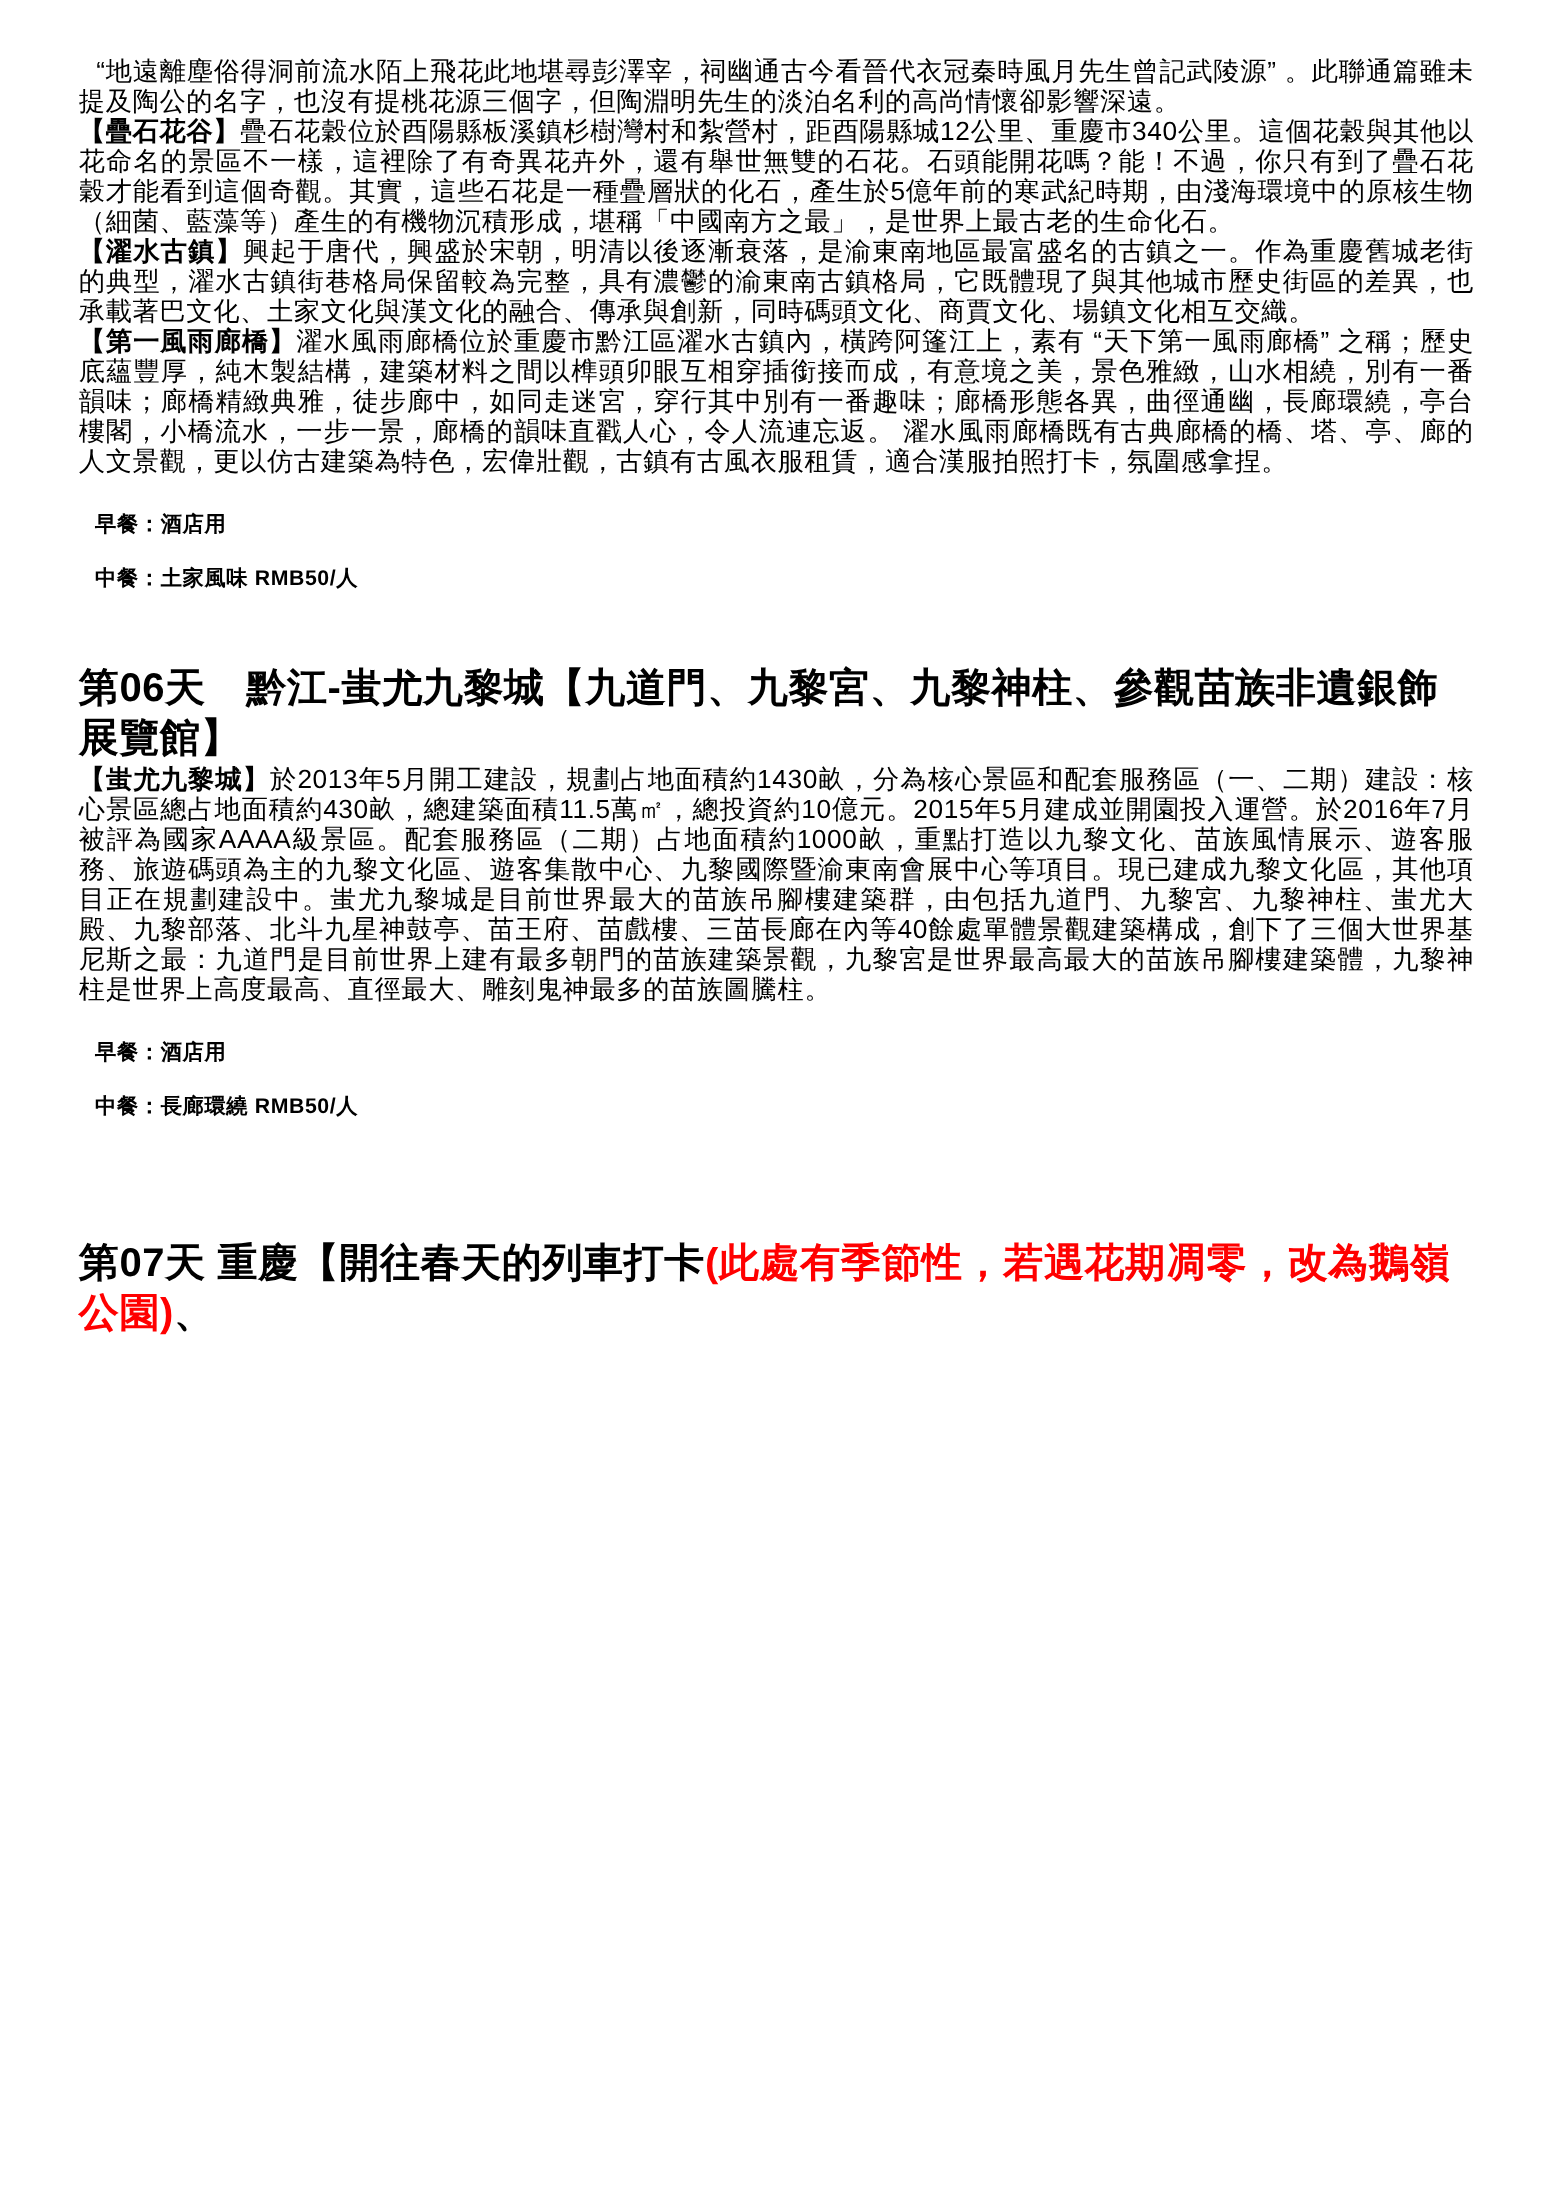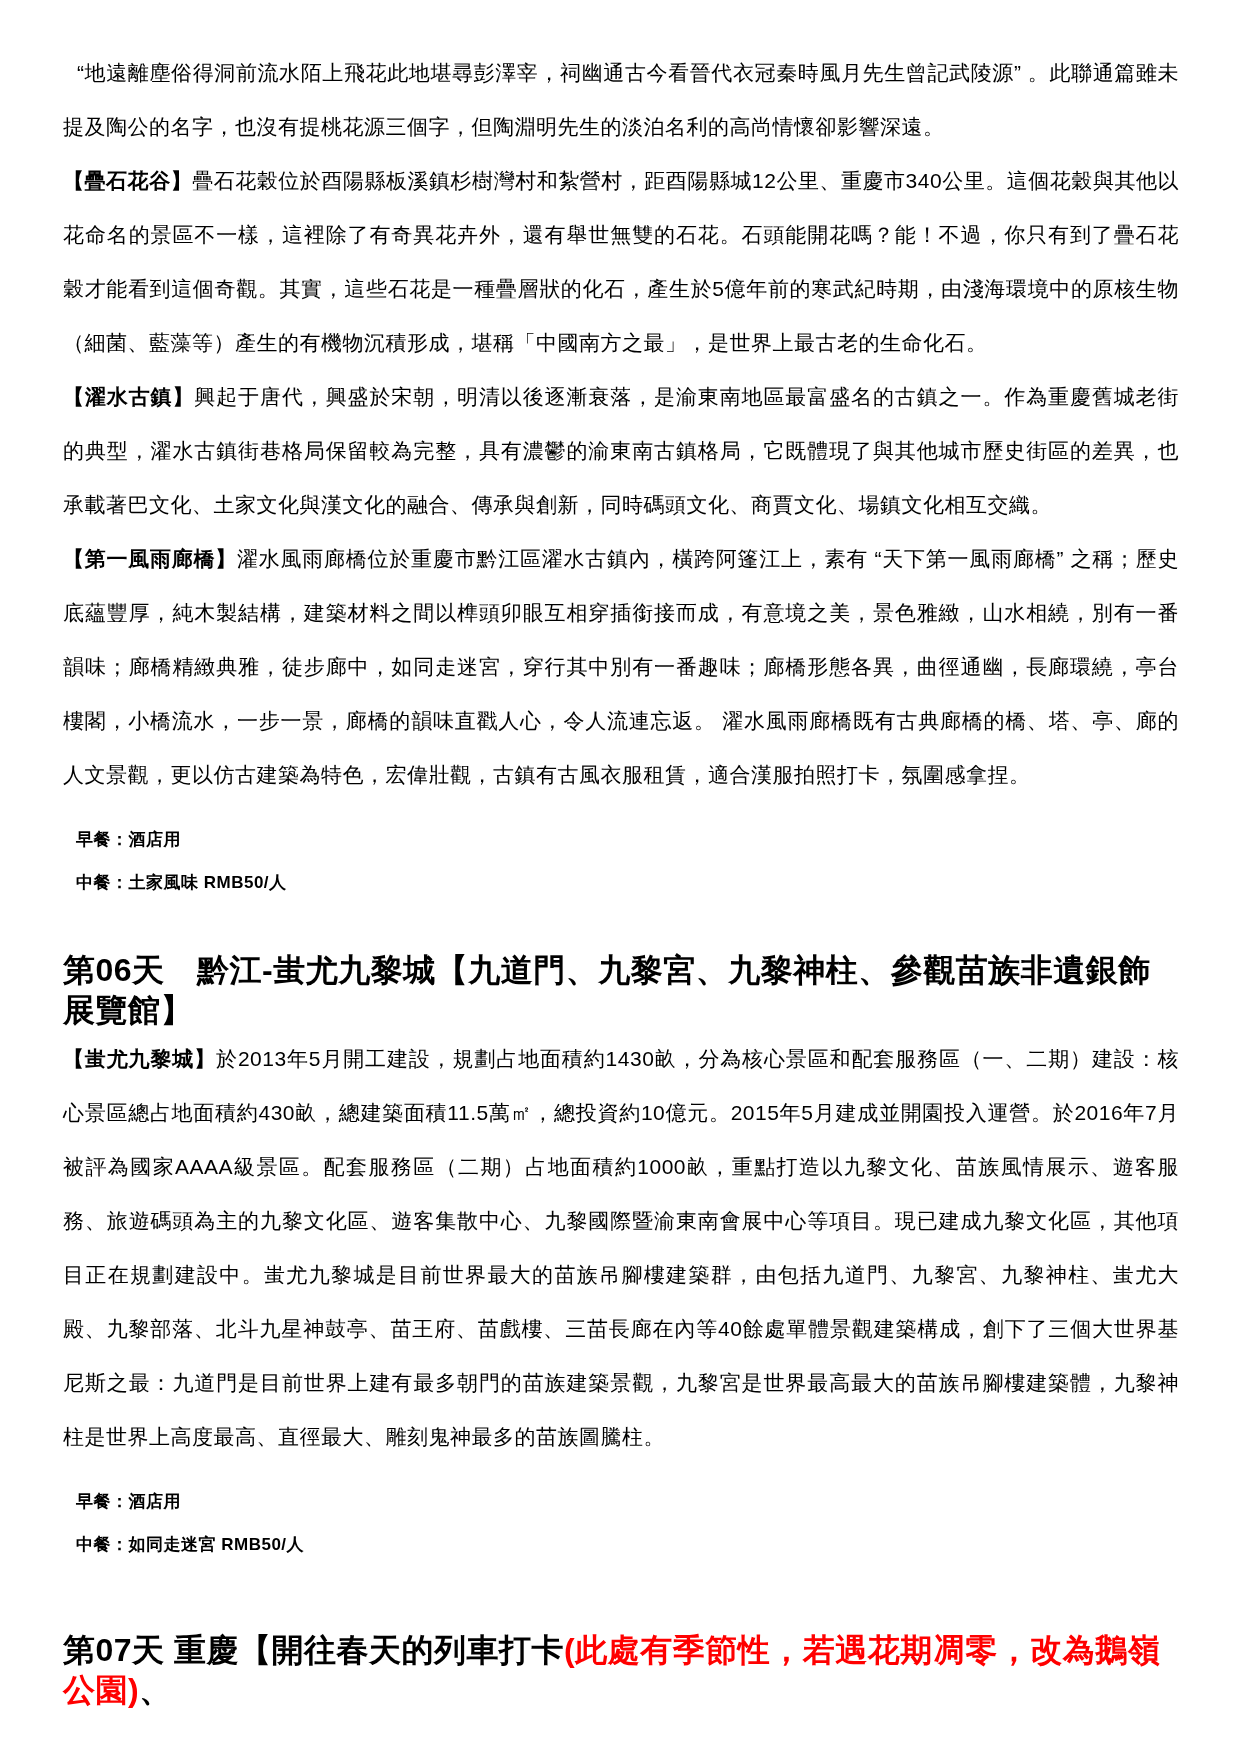--- a/index.html
+++ b/index.html
@@ -13,21 +13,21 @@
     font-family: "Liberation Sans", "DejaVu Sans", sans-serif;
     color: #000000;
   }
   .page {
     padding: 46px 62px 40px 63px;
     box-sizing: border-box;
   }
   .body-text {
     margin: 0;
     font-size: 21px;
-    line-height: 54px;
+    line-height: 24px;
     text-align: justify;
     letter-spacing: 0.5px;
   }
   .intro {
     text-indent: 14px;
   }
   .sec-title {
     font-weight: bold;
   }
   .meals {
@@ -41,21 +41,21 @@
     letter-spacing: 0.5px;
   }
   .day-heading {
     margin: 46px 0 2px 0;
     font-size: 32px;
     line-height: 40px;
     font-weight: bold;
     letter-spacing: 0.5px;
   }
   .day-heading.last {
-    margin-top: 64px;
+    margin-top: 84px;
   }
   .red {
     color: #ff0000;
   }
 </style>
 </head>
 <body>
 
 <div class="page">
 
@@ -71,18 +71,18 @@
     <p class="meal-line">早餐：酒店用</p>
     <p class="meal-line">中餐：土家風味 RMB50/人</p>
   </div>
 
   <h2 class="day-heading">第06天　黔江-蚩尤九黎城【九道門、九黎宮、九黎神柱、參觀苗族非遺銀飾展覽館】</h2>
 
   <p class="body-text"><span class="sec-title">【蚩尤九黎城】</span><span>於2013年5月開工建設，規劃占地面積約1430畝，分為核心景區和配套服務區（一、二期）建設：核心景區總占地面積約430畝，總建築面積11.5萬㎡，總投資約10億元。2015年5月建成並開園投入運營。於2016年7月被評為國家AAAA級景區。配套服務區（二期）占地面積約1000畝，重點打造以九黎文化、苗族風情展示、遊客服務、旅遊碼頭為主的九黎文化區、遊客集散中心、九黎國際暨渝東南會展中心等項目。現已建成九黎文化區，其他項目正在規劃建設中。蚩尤九黎城是目前世界最大的苗族吊腳樓建築群，由包括九道門、九黎宮、九黎神柱、蚩尤大殿、九黎部落、北斗九星神鼓亭、苗王府、苗戲樓、三苗長廊在內等40餘處單體景觀建築構成，創下了三個大世界基尼斯之最：九道門是目前世界上建有最多朝門的苗族建築景觀，九黎宮是世界最高最大的苗族吊腳樓建築體，九黎神柱是世界上高度最高、直徑最大、雕刻鬼神最多的苗族圖騰柱。</span></p>
 
   <div class="meals">
     <p class="meal-line">早餐：酒店用</p>
-    <p class="meal-line">中餐：如同走迷宮 RMB50/人</p>
+    <p class="meal-line">中餐：長廊環繞 RMB50/人</p>
   </div>
 
   <h2 class="day-heading last"><span>第07天 重慶【開往春天的列車打卡</span><span class="red">(此處有季節性，若遇花期凋零，改為鵝嶺公園)</span><span>、</span></h2>
 
 </div>
 
 </body></html>

